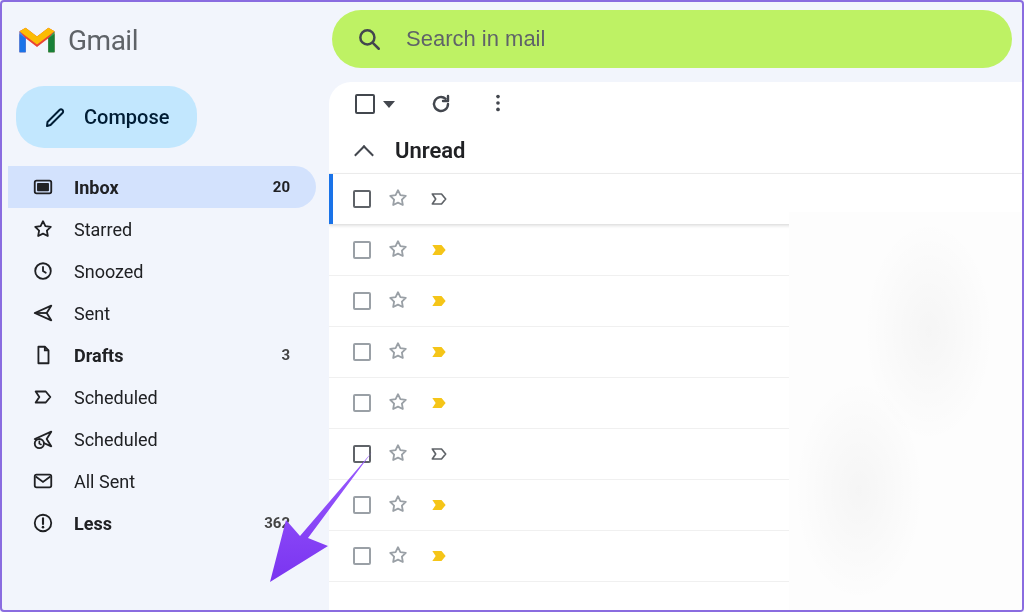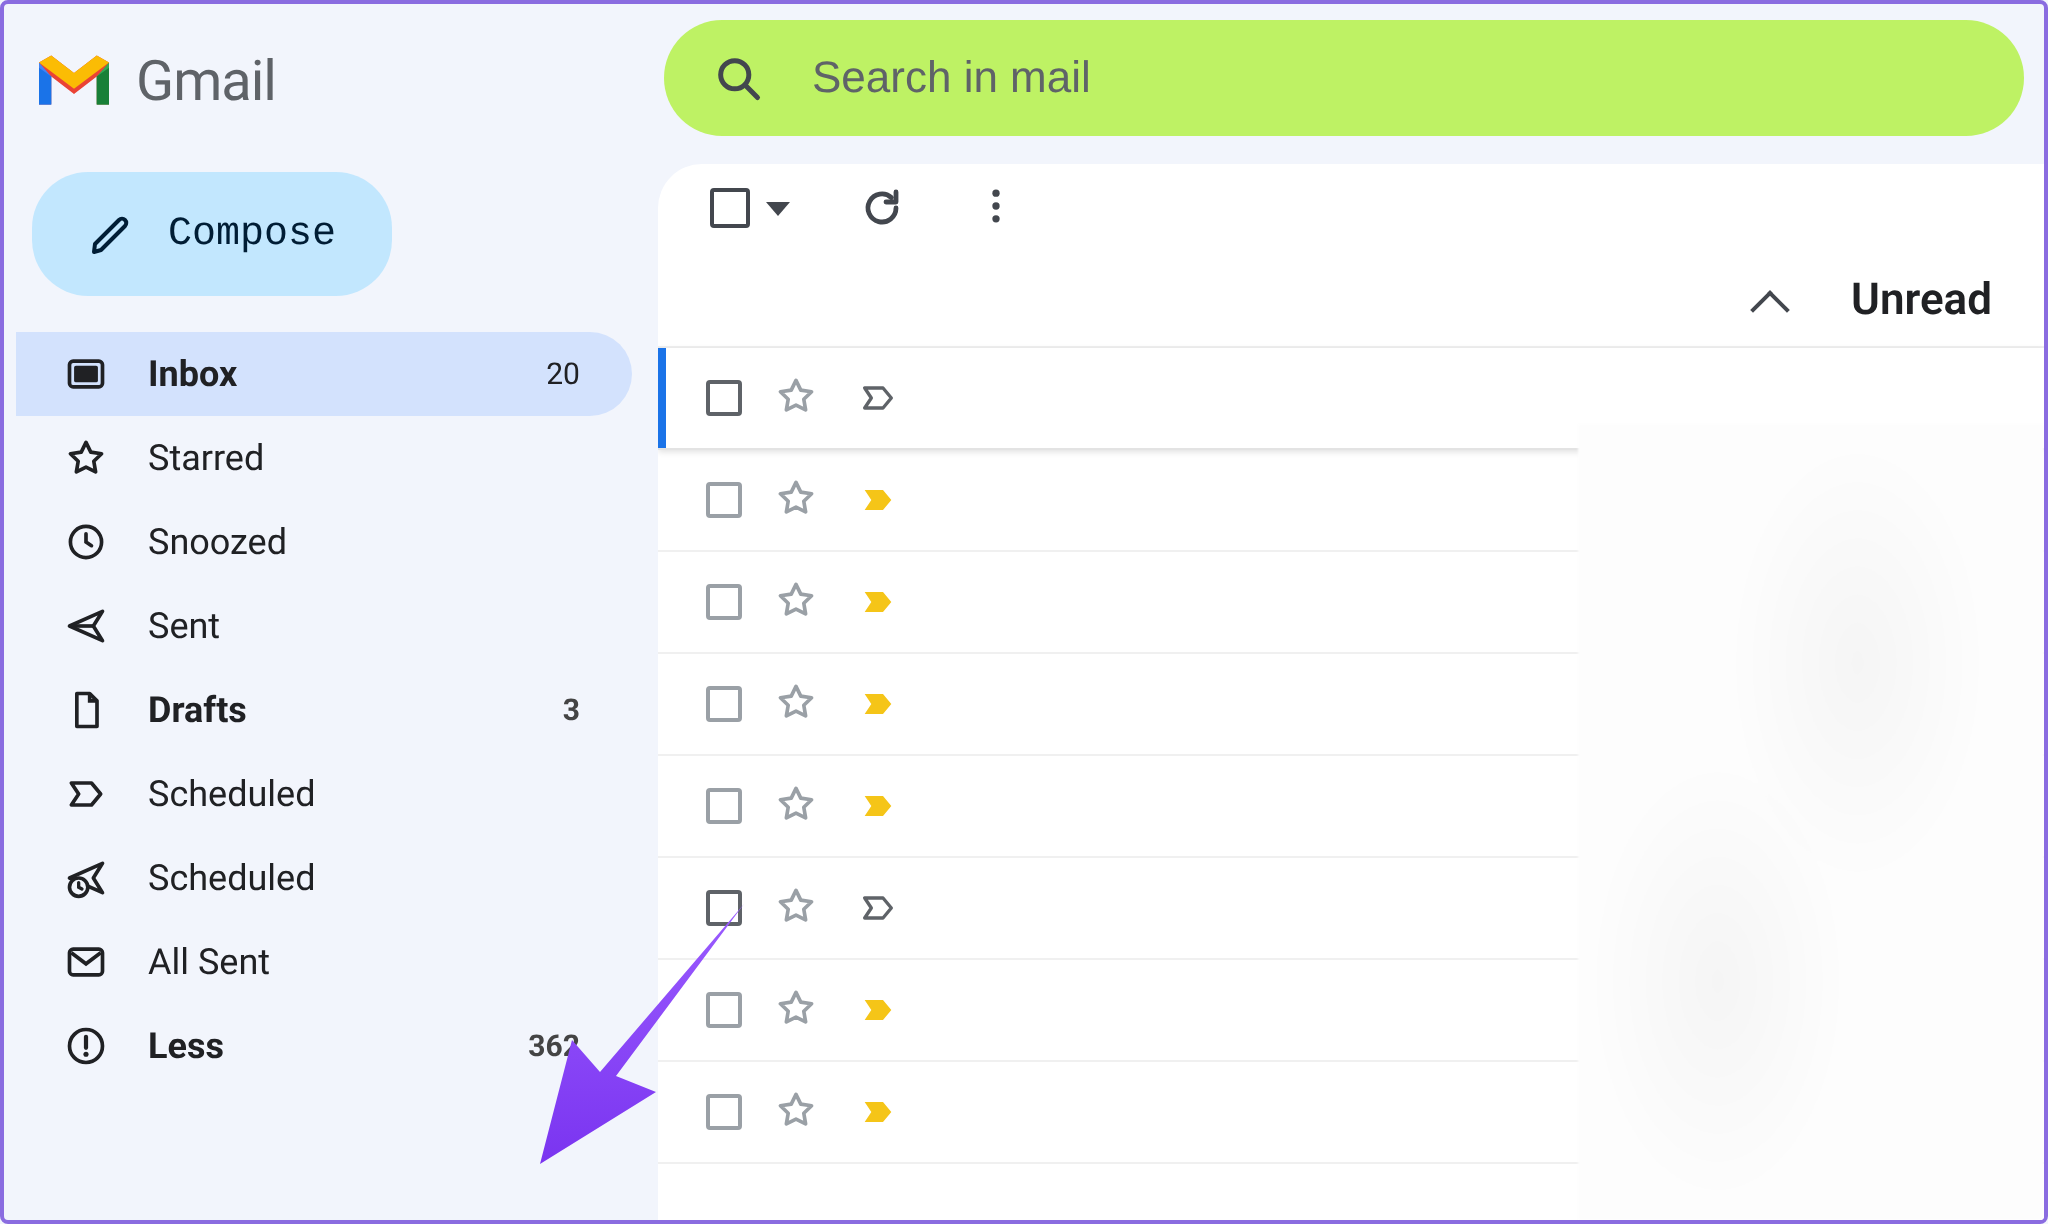--- a/index.html
+++ b/index.html
@@ -47,34 +47,34 @@
   .sidebar {
     position: absolute;
     left: 6px; top: 84px; width: 308px;
   }
   .compose {
     display: inline-flex; align-items: center; gap: 16px;
     background: #c2e7fe; color: #001d35;
     height: 62px; padding: 0 28px;
     border-radius: 28px;
     font-size: 20px; font-weight: 500;
-    margin-left: 8px; margin-bottom: 18px; font-family: Liberation Mono, monospace;
+    margin-left: 8px; margin-bottom: 18px;
   }
   .nav { display: flex; flex-direction: column; }
   .nav-item {
     display: flex; align-items: center; gap: 20px;
     height: 42px; padding: 0 26px 0 24px;
     border-radius: 0 22px 22px 0;
     font-size: 18px; color: #202124;
     cursor: pointer;
   }
   .nav-item .nav-label { flex: 1; }
   .nav-item .count { font-size: 15px; color: #444; }
   .nav-item.active { background: #d3e2fd; font-weight: 700; }
-  .nav-item.active .count { font-weight: 400; color: #202124; }
+  .nav-item.active .count { font-weight: 700; color: #202124; }
   .nav-item.bold { font-weight: 700; }
   .nav-item.lesshover { background: #e7ebee; }
 
   
   .mail {
     position: absolute;
     left: 327px; top: 80px; right: 0; bottom: 0;
     background: #ffffff;
     border-top-left-radius: 22px;
     overflow: hidden;
@@ -89,23 +89,22 @@
   }
   .tb-dropdown-caret {
     width: 0; height: 0; margin-left: 4px;
     border-left: 6px solid transparent;
     border-right: 6px solid transparent;
     border-top: 7px solid #43474e;
   }
   .tb-icon { width: 24px; height: 24px; color: #43474e; }
 
   .section-header {
-    display: flex; align-items: center; gap: 28px;
+    display: flex; align-items: center; gap: 18px;
     padding: 14px 26px 10px 26px;
-    justify-content: flex-end;
   }
   .section-header .caret-up {
     width: 22px; height: 14px; position: relative;
   }
   .section-header .caret-up::before {
     content: ""; position: absolute; left: 2px; top: 4px;
     width: 12px; height: 12px;
     border-top: 2.5px solid #43474e;
     border-left: 2.5px solid #43474e;
     transform: rotate(45deg);

